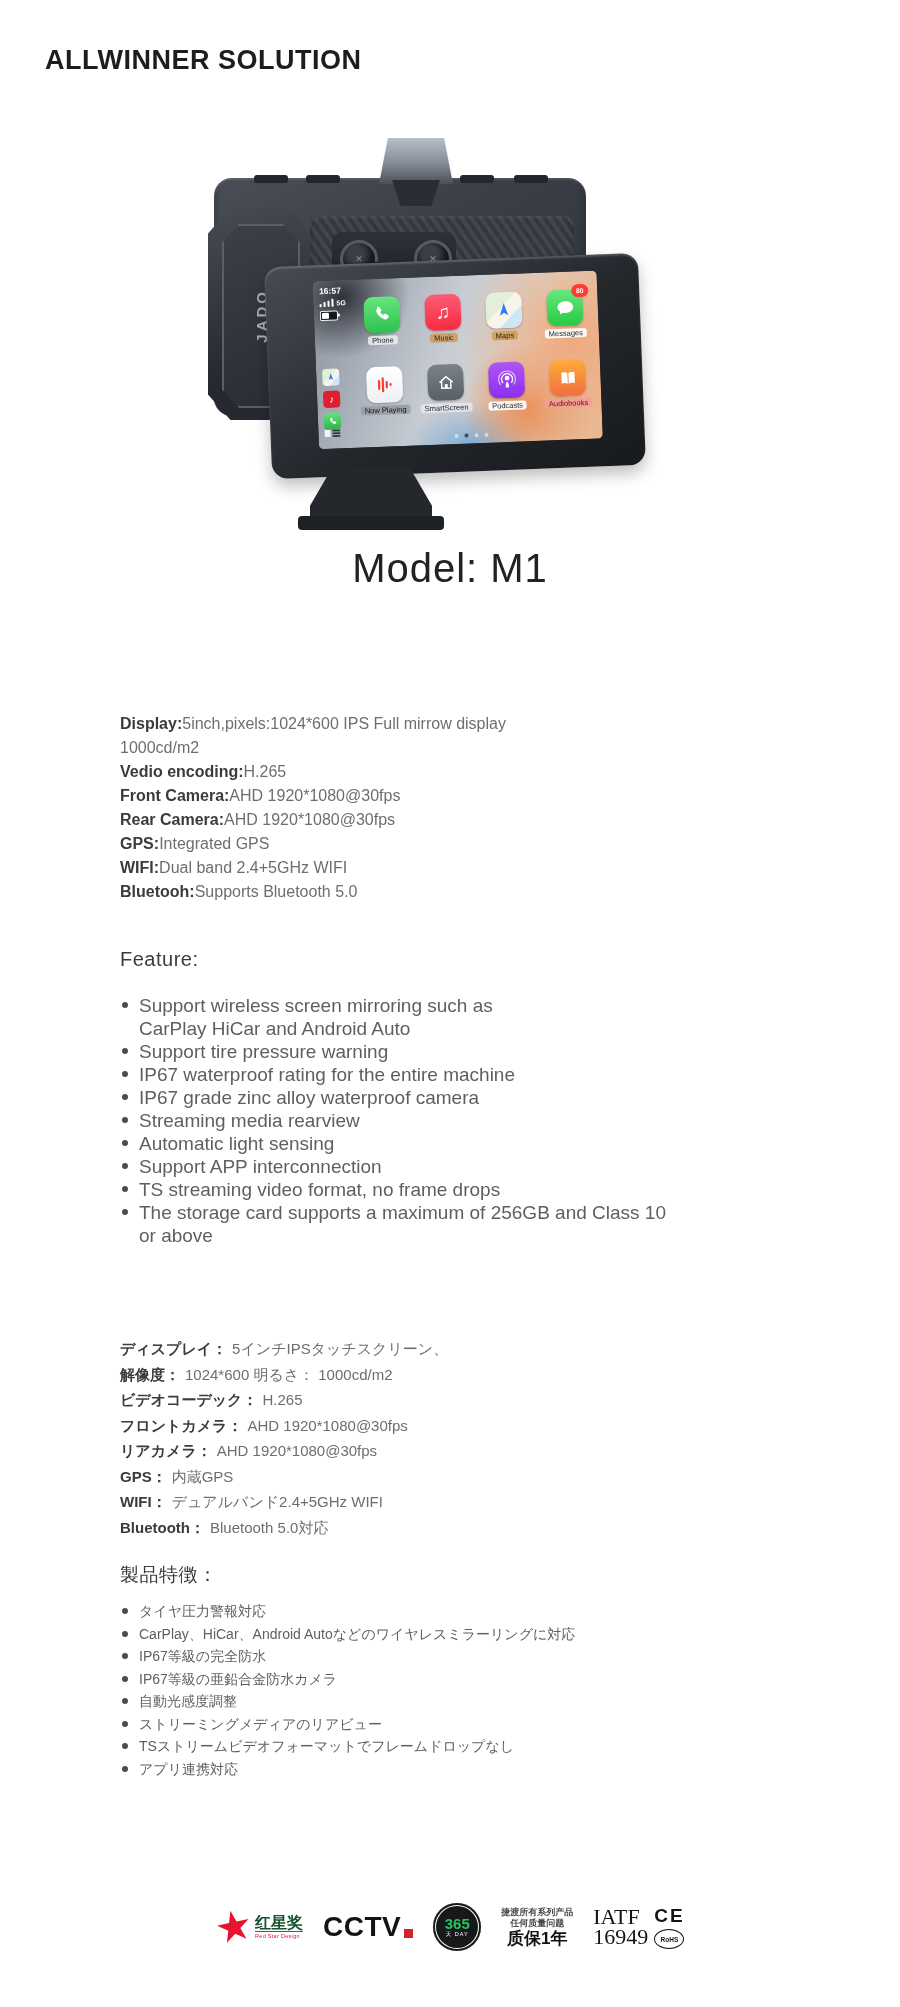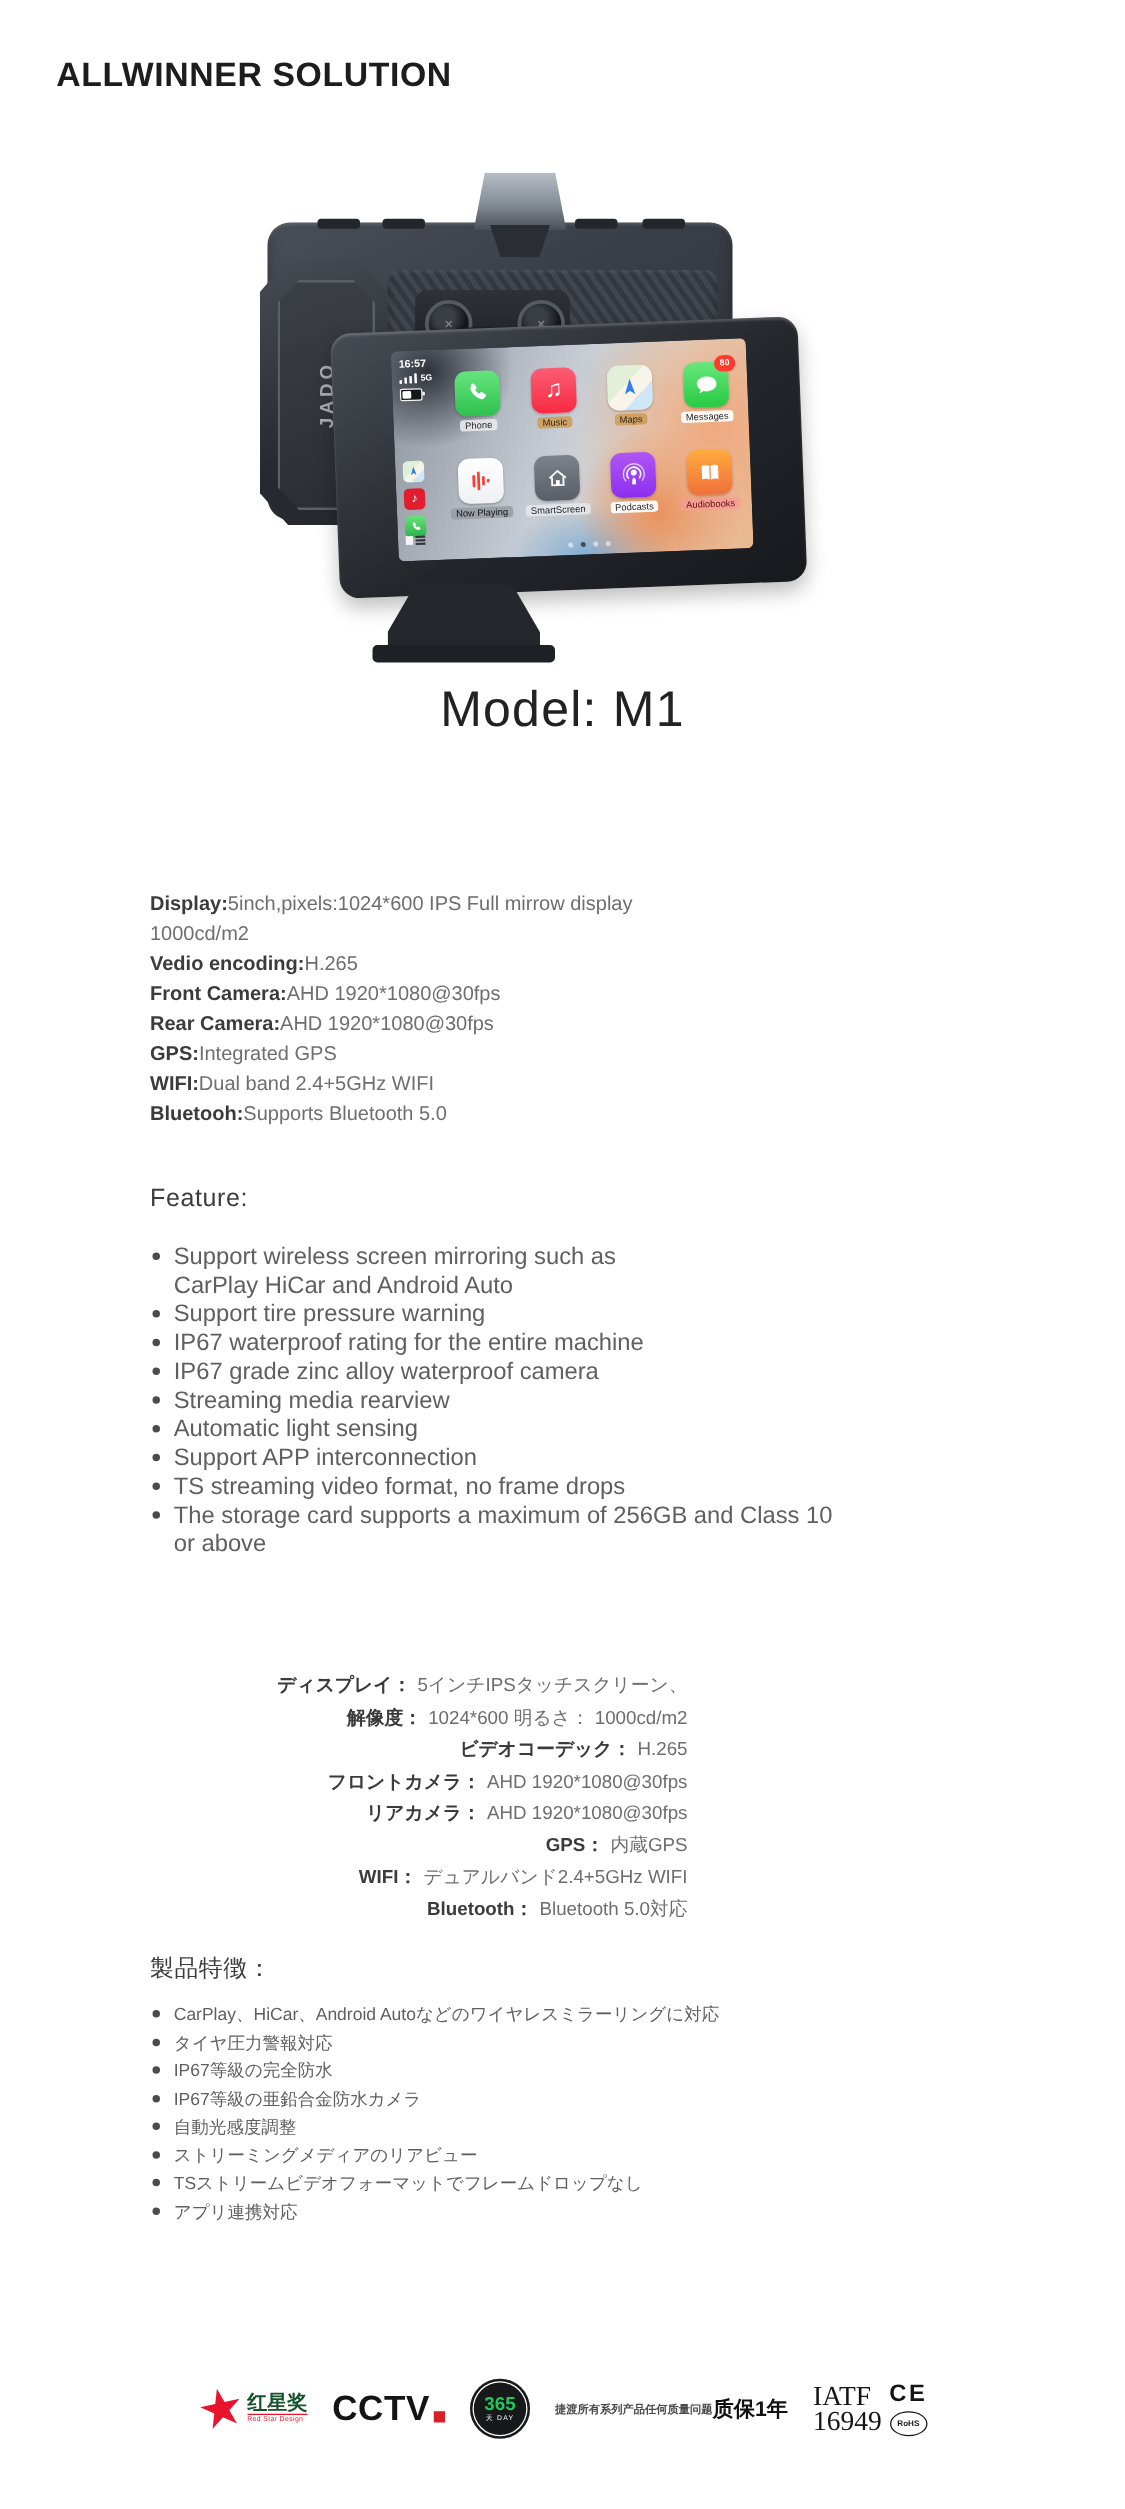--- a/index.html
+++ b/index.html
@@ -100,21 +100,21 @@
   .dots i{width:4px;height:4px;border-radius:50%;background:rgba(255,255,255,.55);}
   .dots i.active{background:#474c53;}
   .switcher{position:absolute;left:6px;bottom:6px;}
 
   
   .model-title{left:0;top:546px;width:900px;text-align:center;font-size:40px;font-weight:400;color:#222;letter-spacing:1px;}
 
   
   .spec-block{left:120px;width:400px;font-size:16px;line-height:24px;color:#6e6e6e;}
   .spec-block.en{top:712px;}
-  .spec-block.jp{top:1336px;line-height:25.5px;font-size:15px;width:430px;text-align:right;}
+  .spec-block.jp{top:1336px;line-height:25.5px;font-size:15px;width:430px;}
   .spec-line b{color:#3b3b3b;font-weight:700;}
   .spec-block.jp .spec-line b{margin-right:5px;}
 
   .section-heading{left:120px;font-size:20px;font-weight:400;color:#3c3c3c;letter-spacing:.5px;}
   .heading-en{top:948px;}
   .heading-jp{top:1562px;font-size:19px;}
 
   ul.bullets{left:120px;margin:0;padding:0;list-style:none;color:#5f5f5f;}
   ul.bullets li{position:relative;padding-left:19px;white-space:pre-line;}
   ul.bullets li::before{content:"";position:absolute;left:2px;top:8px;width:6px;height:6px;border-radius:50%;background:#4c4c4c;}
@@ -126,21 +126,21 @@
   .cert{display:flex;align-items:center;}
   .star-glyph{font-size:42px;color:#e8142d;line-height:40px;transform:rotate(-12deg);}
   .star-text{margin-left:2px;display:flex;flex-direction:column;}
   .star-text .cn{font-size:16px;font-weight:800;color:#14532d;line-height:15px;}
   .star-text .en{font-size:5.5px;color:#e8142d;border-top:1px solid #e8142d;margin-top:1px;padding-top:1px;letter-spacing:.3px;}
   .cctv-text{font-size:28px;font-weight:900;color:#141414;letter-spacing:.5px;}
   .cctv-dot{width:9px;height:9px;background:#d7212a;margin:12px 0 0 3px;}
   .b365{width:48px;height:48px;border-radius:50%;background:#17181a;display:flex;flex-direction:column;align-items:center;justify-content:center;box-shadow:inset 0 0 0 2px #17181a, inset 0 0 0 3px #fff;}
   .b365 .num{color:#22c55e;font-size:15px;font-weight:800;line-height:15px;}
   .b365 .unit{color:#fff;font-size:5.5px;letter-spacing:1px;}
-  .guarantee{display:flex;flex-direction:row;line-height:11px;}
+  .guarantee{display:flex;flex-direction:column;line-height:11px;}
   .guarantee .g1,.guarantee .g2{font-size:9px;color:#4a4a4a;font-weight:600;}
   .guarantee .g3{font-size:17px;font-weight:900;color:#111;line-height:19px;}
   .iatf-wrap{display:flex;align-items:center;gap:6px;}
   .iatf{font-family:"Liberation Serif",serif;font-size:22px;line-height:20px;color:#151515;display:flex;flex-direction:column;}
   .marks{display:flex;flex-direction:column;align-items:center;gap:2px;}
   .ce{font-size:19px;font-weight:600;color:#151515;letter-spacing:2px;}
   .rohs{width:28px;height:18px;border:1.5px solid #151515;border-radius:50%;display:flex;align-items:center;justify-content:center;font-size:6.5px;font-weight:700;color:#151515;}
 </style>
 </head>
 <body>
@@ -339,22 +339,22 @@
     <div class="spec-line"><b>GPS：</b><span>内蔵GPS</span></div>
 
     <div class="spec-line"><b>WIFI：</b><span>デュアルバンド2.4+5GHz WIFI</span></div>
 
     <div class="spec-line"><b>Bluetooth：</b><span>Bluetooth 5.0対応</span></div>
   </div>
 
 <div class="abs section-heading heading-jp">製品特徴：</div>
 <ul class="abs bullets bullets-jp">
 
-<li>CarPlay、HiCar、Android Autoなどのワイヤレスミラーリングに対応</li>
-    <li>タイヤ圧力警報対応</li>
+<li>タイヤ圧力警報対応</li>
+    <li>CarPlay、HiCar、Android Autoなどのワイヤレスミラーリングに対応</li>
     <li>IP67等級の完全防水</li>
     <li>IP67等級の亜鉛合金防水カメラ</li>
     <li>自動光感度調整</li>
     <li>ストリーミングメディアのリアビュー</li>
     <li>TSストリームビデオフォーマットでフレームドロップなし</li>
     <li>アプリ連携対応</li>
   </ul>
 
 <div class="abs footer">
   <div class="cert">

